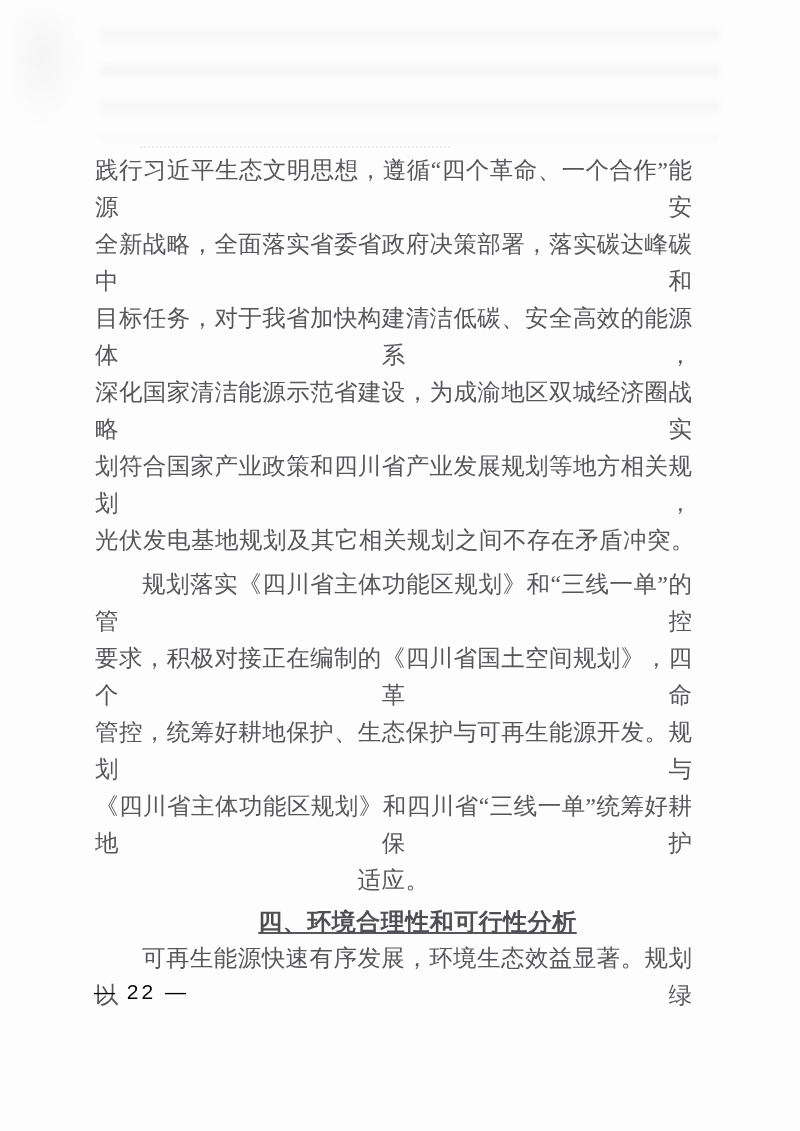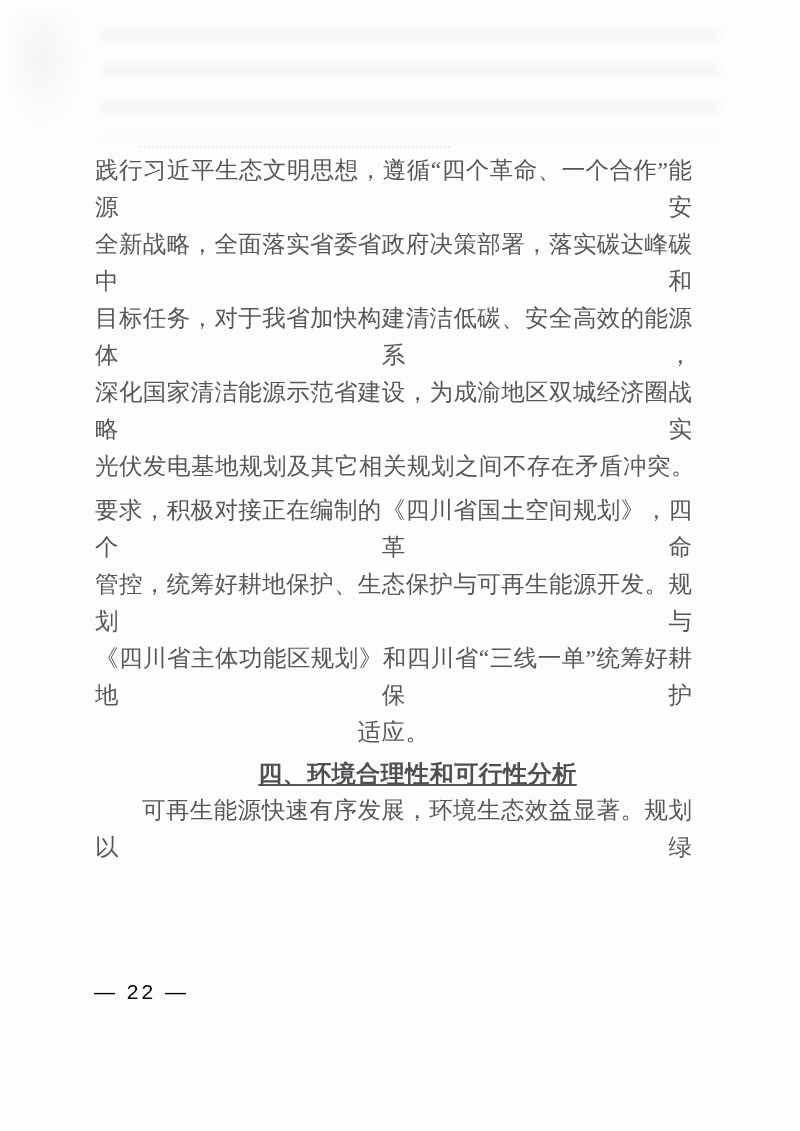--- a/index.html
+++ b/index.html
@@ -100,23 +100,25 @@
   <div class="ghost"></div>
   <div class="ghost-corner"></div>
   <div class="ghost-dots"></div>
 
   <div class="doc-body" style="color: rgb(87, 87, 91);">
       <div class="para body p1">
         <div class="line fill">践行习近平生态文明思想，遵循“四个革命、一个合作”能源安</div>
         <div class="line fill">全新战略，全面落实省委省政府决策部署，落实碳达峰碳中和</div>
         <div class="line fill">目标任务，对于我省加快构建清洁低碳、安全高效的能源体系，</div>
         <div class="line fill">深化国家清洁能源示范省建设，为成渝地区双城经济圈战略实</div>
+        <div class="line fill">划符合国家产业政策和四川省产业发展规划等地方相关规划，</div>
         <div class="line">光伏发电基地规划及其它相关规划之间不存在矛盾冲突。</div>
       </div>
       <div class="para body p2">
+        <div class="line fill indent">规划落实《四川省主体功能区规划》和“三线一单”的管控</div>
         <div class="line fill">要求，积极对接正在编制的《四川省国土空间规划》，四个革命</div>
         <div class="line fill">管控，统筹好耕地保护、生态保护与可再生能源开发。规划与</div>
         <div class="line fill">《四川省主体功能区规划》和四川省“三线一单”统筹好耕地保护</div>
         <div class="line">适应。</div>
       </div>
       <div class="para heading">
         <div class="line indent">四、环境合理性和可行性分析</div>
       </div>
       <div class="para body p3">
         <div class="line fill indent">可再生能源快速有序发展，环境生态效益显著。规划以绿</div>

